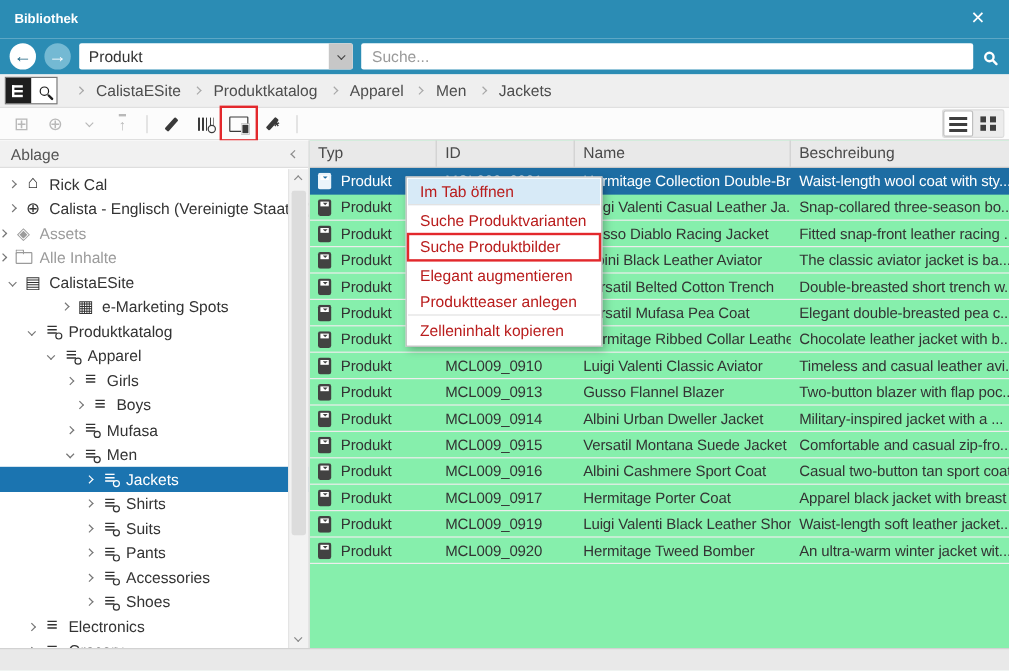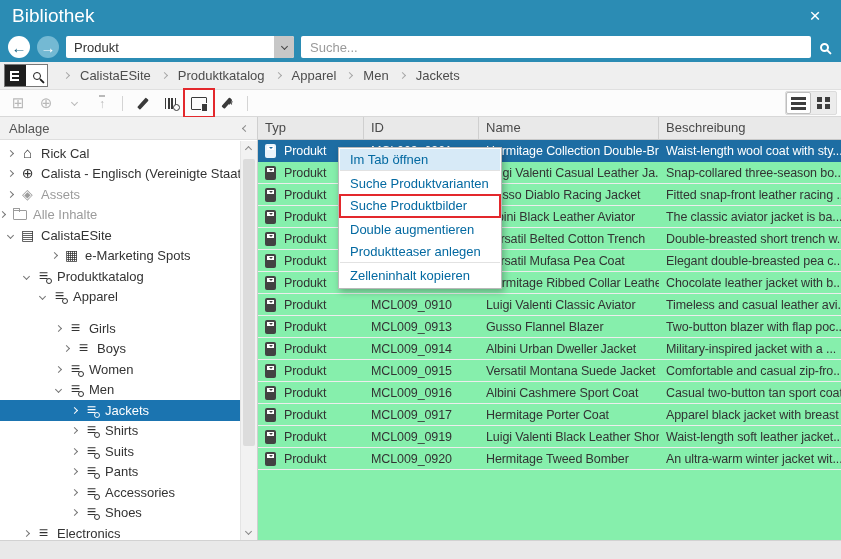--- a/index.html
+++ b/index.html
@@ -2,21 +2,21 @@
 <html><head>
 <meta charset="utf-8">
 <style>
   *{box-sizing:border-box;margin:0;padding:0}
   html,body{width:841px;height:559px}
   body{font-family:"Liberation Sans",sans-serif;font-size:13px;background:#fff;overflow:hidden}
   #app{position:relative;width:841px;height:559px;background:#fff;overflow:hidden}
 
   
   .titlebar{height:32px;background:#2b8cb4;display:flex;align-items:center;padding:0 12px;color:#fff}
-  .titlebar .title{flex:1;font-weight:normal;font-size:19px}
+  .titlebar .title{flex:1;font-weight:bold;font-size:11px}
   .close-x{width:20px;height:20px;display:flex;align-items:center;justify-content:center;cursor:pointer;font-size:19px;margin-right:4px}
   .close-x::before{content:"×"}
 
   
   .navbar{height:30px;background:#2b8cb4;display:flex;align-items:center;gap:7px;padding:0 8px}
   .navbtn{width:22px;height:22px;border-radius:50%;background:#fff;color:#19607f;display:flex;align-items:center;justify-content:center;font-size:15px;font-weight:bold;flex:0 0 auto}
   .navbtn.fwd{background:#74b9d3;color:#fff}
   .navbtn.back::before{content:"←"}
   .navbtn.fwd::before{content:"→"}
   .dropdown{width:228px;height:22px;background:#fff;border-radius:2px;display:flex;align-items:center;overflow:hidden;flex:0 0 auto}
@@ -127,21 +127,21 @@
   .prod-icon::before{content:"";position:absolute;top:2px;left:2px;right:2px;height:4px;background:#fff}
   .prod-icon::after{content:"";position:absolute;top:3px;left:3.5px;border:2px solid transparent;border-top-color:#424242}
   .trow[data-selected="true"] .prod-icon{background:#eaf4fb}
   .trow[data-selected="true"] .prod-icon::after{border-top-color:#1d6da3}
 
   
   .footer{height:19px;background:#e9e9e9;border-top:1px solid #d2d2d2}
 
   
   .ctx{position:absolute;left:338px;top:147px;width:164px;background:#fff;border:1px solid #b9b9b9;box-shadow:2px 3px 7px rgba(0,0,0,.28);padding:1px;z-index:20}
-  .ctx-item{height:22px;line-height:22px;padding:0 10px;color:#0369a1;white-space:nowrap;cursor:pointer}
+  .ctx-item{height:22px;line-height:22px;padding:0 10px;color:#b91c1c;white-space:nowrap;cursor:pointer}
   .ctx-item[data-state="hover"]{background:#d7eaf7}
   .ctx-item[data-state="red-box"]{outline:2px solid #e3282c;outline-offset:-1px}
   .ctx-item[data-sep="true"]{border-bottom:1px solid #e2e2e2;margin-bottom:2px}
 </style>
 </head>
 <body>
 
 <div id="app">
 
   <div class="titlebar">
@@ -265,21 +265,21 @@
     <span class="tree-icon" data-icon="home"></span>
     <span class="tree-label">Rick Cal</span>
   </div>
 
   <div class="tree-row" data-state="" style="padding-left: 8px;">
     <span class="tree-chev" data-exp="false"></span>
     <span class="tree-icon" data-icon="globe"></span>
     <span class="tree-label">Calista - Englisch (Vereinigte Staaten)</span>
   </div>
 
-  <div class="tree-row" data-state="muted" style="padding-left: 8px; text-align: center;">
+  <div class="tree-row" data-state="muted" style="padding-left: 0; text-align: center;">
     <span class="tree-chev" data-exp="false"></span>
     <span class="tree-icon" data-icon="layers"></span>
     <span class="tree-label">Assets</span>
   </div>
 
   <div class="tree-row" data-state="muted" style="">
     <span class="tree-chev" data-exp="false"></span>
     <span class="tree-icon" data-icon="folder"></span>
     <span class="tree-label">Alle Inhalte</span>
   </div>
@@ -301,36 +301,36 @@
     <span class="tree-icon" data-icon="catalog"></span>
     <span class="tree-label">Produktkatalog</span>
   </div>
 
   <div class="tree-row" data-state="" style="padding-left: 40px;">
     <span class="tree-chev" data-exp="true"></span>
     <span class="tree-icon" data-icon="catalog"></span>
     <span class="tree-label">Apparel</span>
   </div>
 
-  <div class="tree-row" data-state="" style="padding-left: 56px; margin-top: 11px;">
+  <div class="tree-row" data-state="" style="padding-left: 56px;">
     <span class="tree-chev" data-exp="false"></span>
     <span class="tree-icon" data-icon="list"></span>
     <span class="tree-label">Girls</span>
   </div>
 
   <div class="tree-row" data-state="" style="padding-left: 64px;">
     <span class="tree-chev" data-exp="false"></span>
     <span class="tree-icon" data-icon="list"></span>
     <span class="tree-label">Boys</span>
   </div>
 
   <div class="tree-row" data-state="" style="padding-left: 56px;">
     <span class="tree-chev" data-exp="false"></span>
     <span class="tree-icon" data-icon="catalog"></span>
-    <span class="tree-label">Women</span>
+    <span class="tree-label">Mufasa</span>
   </div>
 
   <div class="tree-row" data-state="" style="padding-left: 56px;">
     <span class="tree-chev" data-exp="true"></span>
     <span class="tree-icon" data-icon="catalog"></span>
     <span class="tree-label">Men</span>
   </div>
 
   <div class="tree-row" data-state="selected" style="padding-left: 72px;">
     <span class="tree-chev" data-exp="false"></span>
@@ -553,19 +553,19 @@
 
   <div class="footer"></div>
 
   <div class="ctx">
   <div class="ctx-item" data-state="hover" data-sep="true">Im Tab öffnen</div>
 
   <div class="ctx-item" data-state="" data-sep="false">Suche Produktvarianten</div>
 
   <div class="ctx-item" data-state="red-box" data-sep="true">Suche Produktbilder</div>
 
-  <div class="ctx-item" data-state="" data-sep="false">Double augmentieren</div>
+  <div class="ctx-item" data-state="" data-sep="false">Elegant augmentieren</div>
 
   <div class="ctx-item" data-state="" data-sep="true">Produktteaser anlegen</div>
 
   <div class="ctx-item" data-state="" data-sep="false">Zelleninhalt kopieren</div>
 </div>
 </div>
 
 </body></html>

